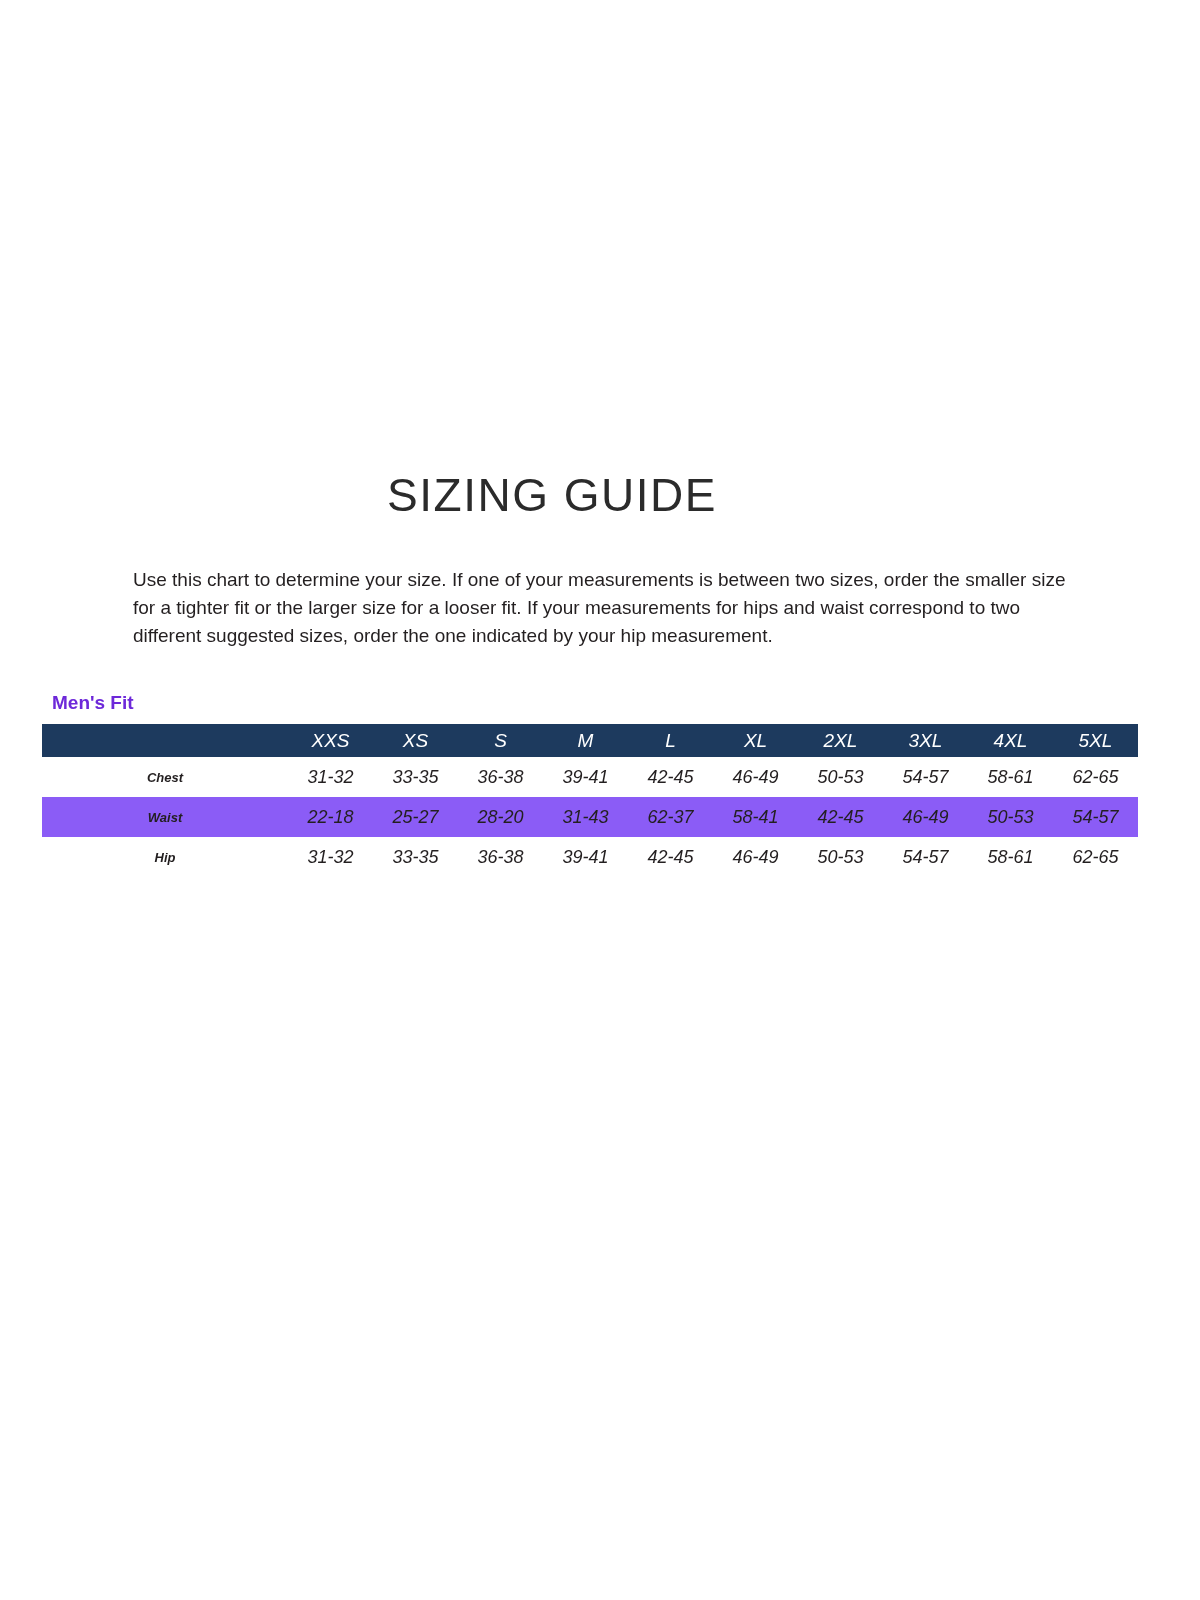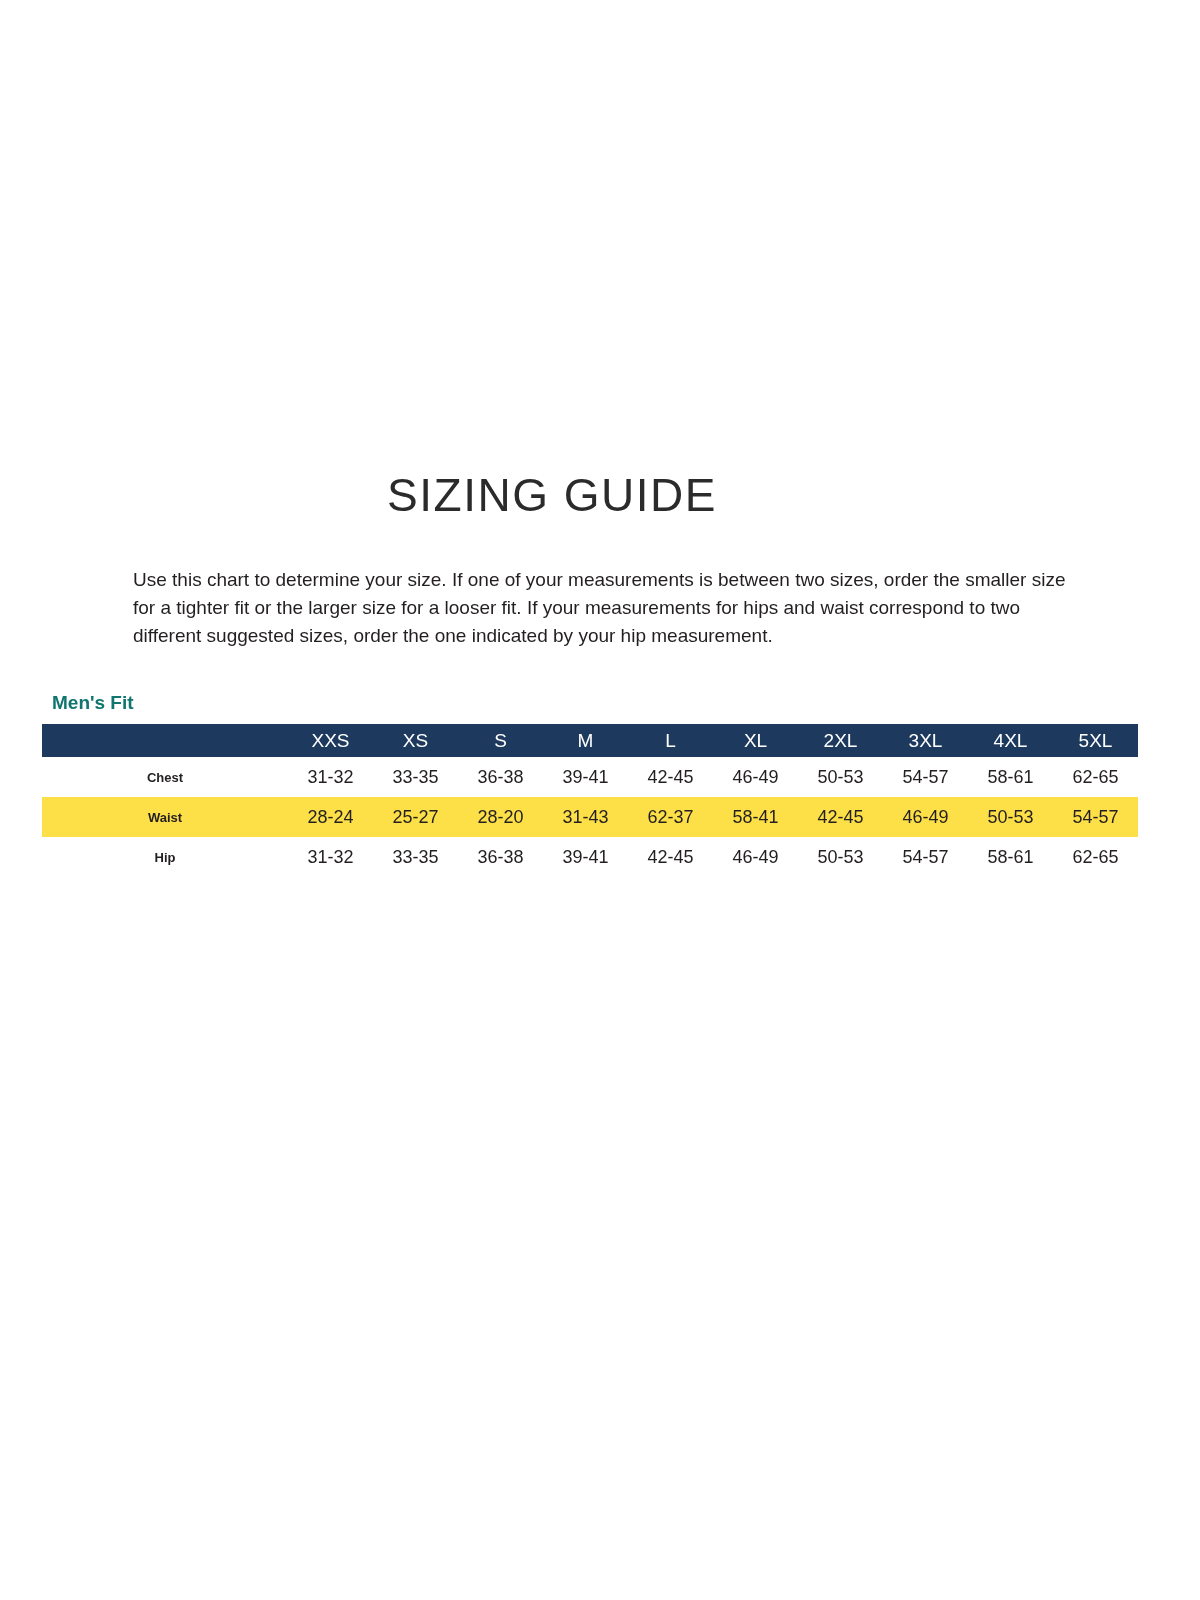--- a/index.html
+++ b/index.html
@@ -35,21 +35,21 @@
     font-size: 19px;
     line-height: 28px;
     color: #231f20;
   }
   .section-label {
     position: absolute;
     top: 692px;
     left: 52px;
     font-size: 19px;
     font-weight: 700;
-    color: #0f766e;
+    color: #6d28d9;
   }
   .size-table {
     position: absolute;
     top: 724px;
     left: 42px;
     width: 1096px;
   }
   .trow {
     display: grid;
     grid-template-columns: 246px repeat(10, 1fr);
@@ -60,20 +60,21 @@
     color: #ffffff;
     font-size: 19px;
   }
   .trow.body {
     height: 40px;
     font-size: 18px;
   }
   .tcell {
     text-align: center;
     white-space: nowrap;
+    font-style: italic;
   }
   .tcell.rowlabel {
     font-weight: 700;
     font-size: 13px;
   }
 </style>
 </head>
 <body>
 
 <div class="page">
@@ -104,23 +105,23 @@
         <div class="tcell">33-35</div>
         <div class="tcell">36-38</div>
         <div class="tcell">39-41</div>
         <div class="tcell">42-45</div>
         <div class="tcell">46-49</div>
         <div class="tcell">50-53</div>
         <div class="tcell">54-57</div>
         <div class="tcell">58-61</div>
         <div class="tcell">62-65</div>
       </div>
-      <div class="trow body" style="background: #fde047;">
+      <div class="trow body" style="background: #8b5cf6;">
         <div class="tcell rowlabel">Waist</div>
-        <div class="tcell">28-24</div>
+        <div class="tcell">22-18</div>
         <div class="tcell">25-27</div>
         <div class="tcell">28-20</div>
         <div class="tcell">31-43</div>
         <div class="tcell">62-37</div>
         <div class="tcell">58-41</div>
         <div class="tcell">42-45</div>
         <div class="tcell">46-49</div>
         <div class="tcell">50-53</div>
         <div class="tcell">54-57</div>
       </div>

